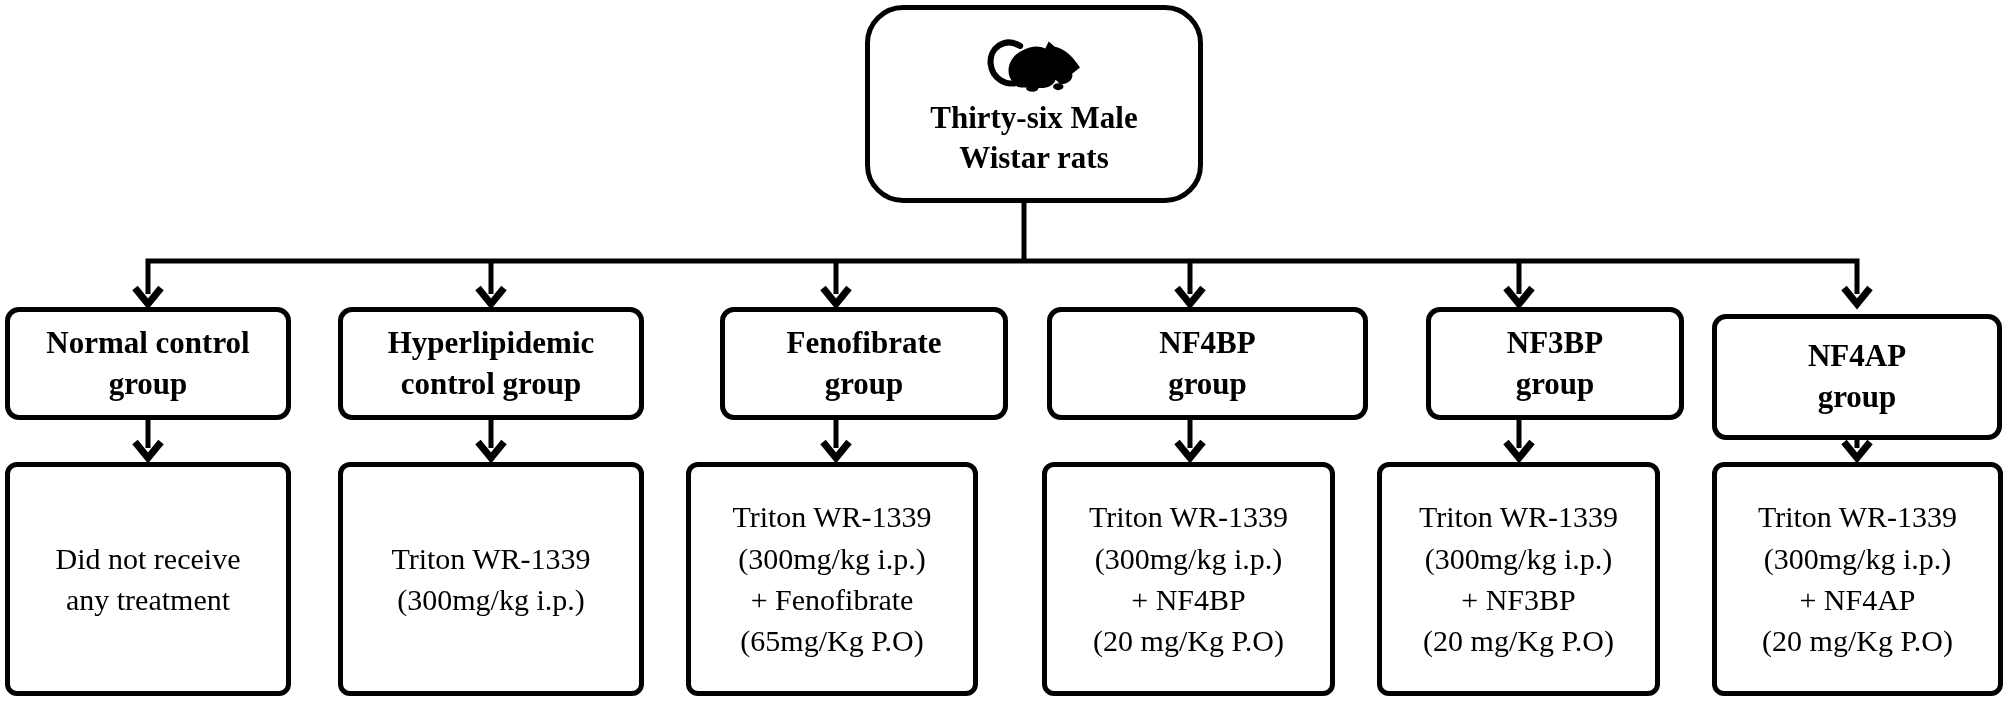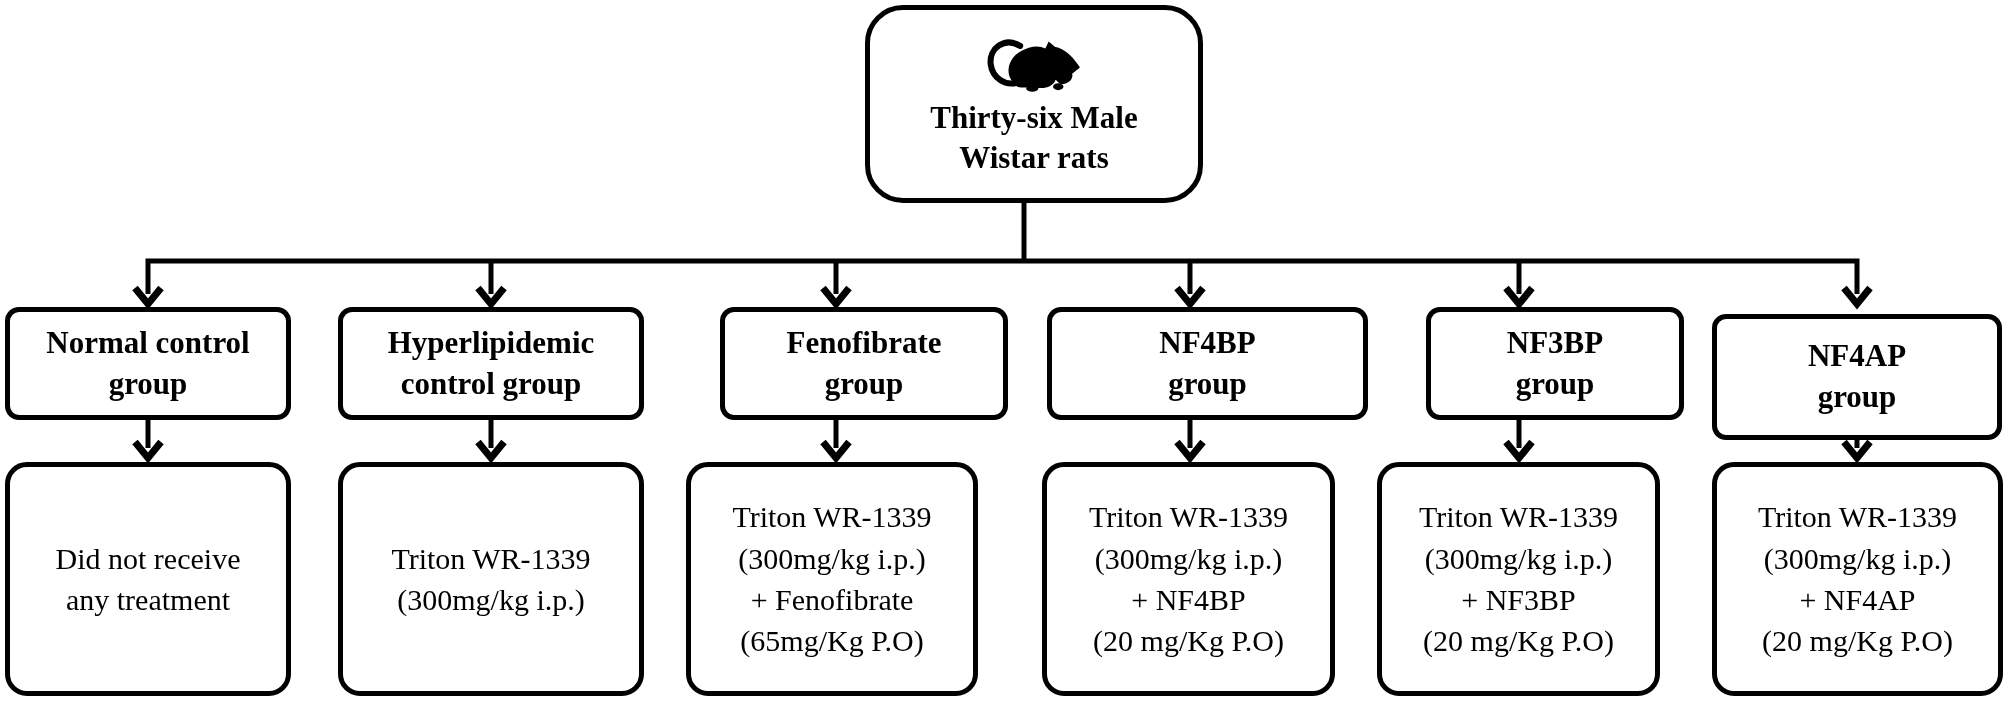--- a/index.html
+++ b/index.html
@@ -48,21 +48,21 @@
   .group-box {
     border-radius: 14px;
   }
   .group-title {
     font-weight: bold;
     font-size: 31px;
     line-height: 1.32;
     white-space: pre-line;
   }
   .treatment-box {
-    border-radius: 22px;
+    border-radius: 12px;
   }
   .treatment-text {
     font-size: 30px;
     line-height: 1.38;
     white-space: pre-line;
   }
   .rat {
     width: 104px;
     height: 62px;
     margin-bottom: 2px;

